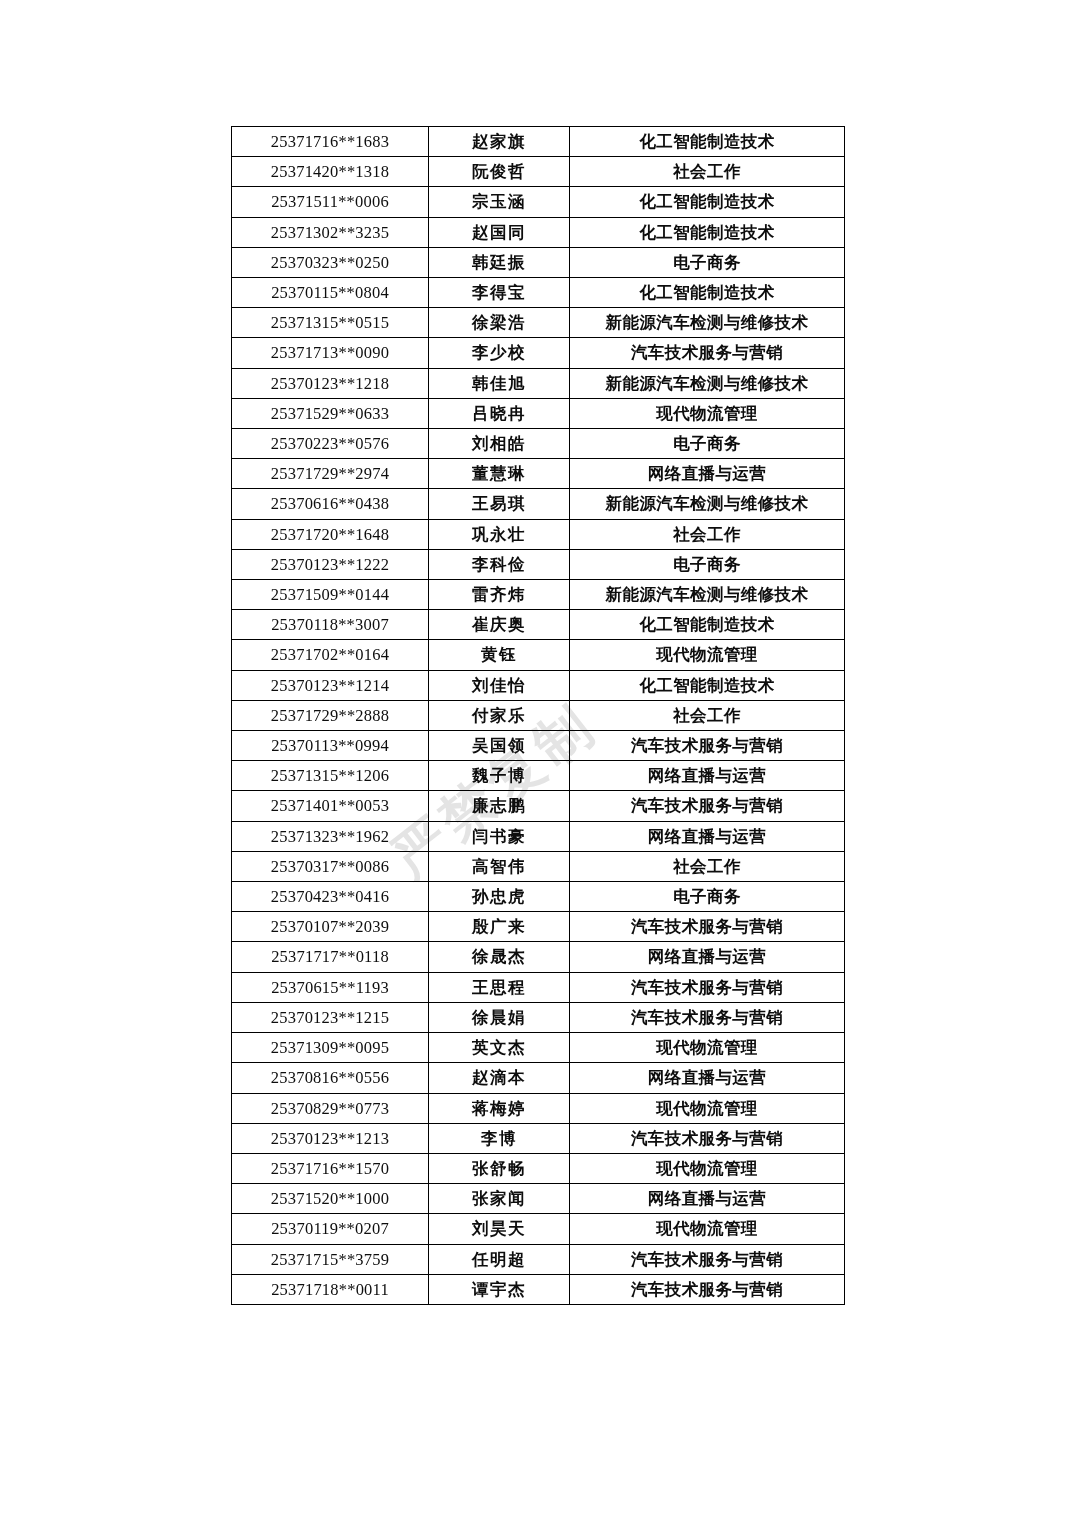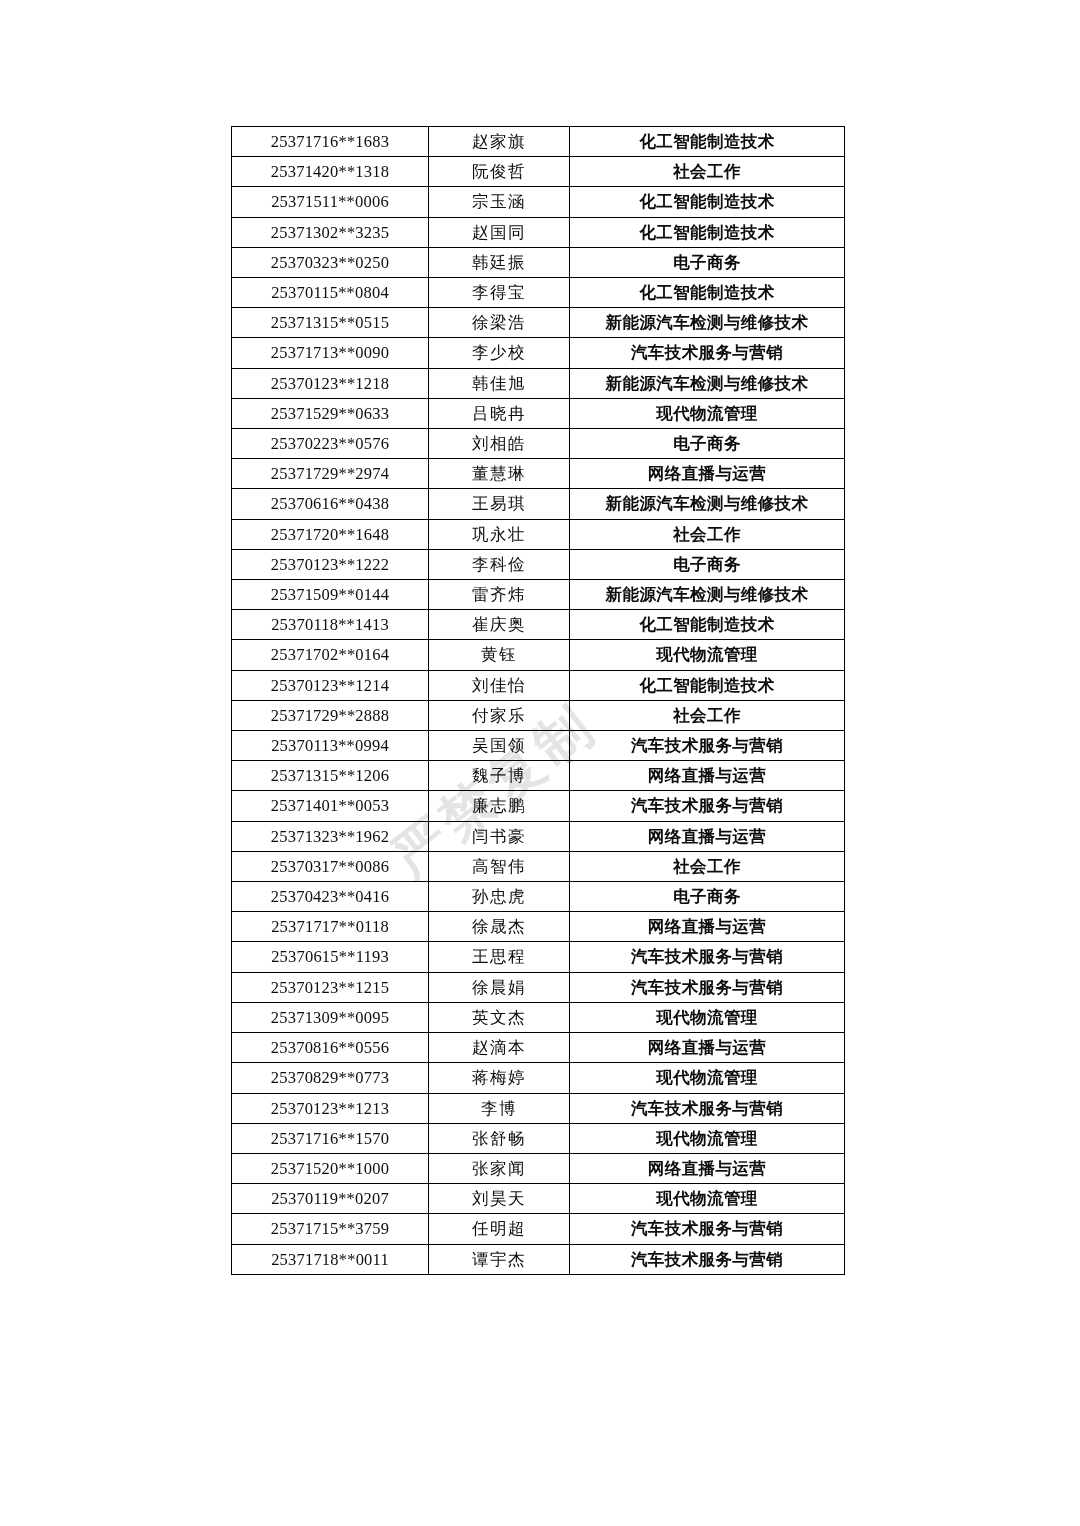--- a/index.html
+++ b/index.html
@@ -48,21 +48,21 @@
   }
   td.col-id {
     width: 196px;
     font-family: "Liberation Serif", "DejaVu Serif", serif;
     letter-spacing: 0.2px;
   }
   td.col-name {
     width: 140px;
     font-family: "DejaVu Sans", "Liberation Sans", sans-serif;
     font-size: 16px;
-    font-weight: 400;
+    font-weight: 700;
     letter-spacing: 1.5px;
   }
   td.col-major {
     width: 274px;
     font-family: "DejaVu Sans", "Liberation Sans", sans-serif;
     font-size: 15.5px;
     font-weight: 600;
     letter-spacing: 0.4px;
   }
   
@@ -168,21 +168,21 @@
             <td class="col-id">25370123**1222</td>
             <td class="col-name">李科俭</td>
             <td class="col-major">电子商务</td>
           </tr>
           <tr>
             <td class="col-id">25371509**0144</td>
             <td class="col-name">雷齐炜</td>
             <td class="col-major">新能源汽车检测与维修技术</td>
           </tr>
           <tr>
-            <td class="col-id">25370118**1413</td>
+            <td class="col-id">25370118**3007</td>
             <td class="col-name">崔庆奥</td>
             <td class="col-major">化工智能制造技术</td>
           </tr>
           <tr>
             <td class="col-id">25371702**0164</td>
             <td class="col-name">黄钰</td>
             <td class="col-major">现代物流管理</td>
           </tr>
           <tr>
             <td class="col-id">25370123**1214</td>
@@ -216,20 +216,25 @@
           </tr>
           <tr>
             <td class="col-id">25370317**0086</td>
             <td class="col-name">高智伟</td>
             <td class="col-major">社会工作</td>
           </tr>
           <tr>
             <td class="col-id">25370423**0416</td>
             <td class="col-name">孙忠虎</td>
             <td class="col-major">电子商务</td>
+          </tr>
+          <tr>
+            <td class="col-id">25370107**2039</td>
+            <td class="col-name">殷广来</td>
+            <td class="col-major">汽车技术服务与营销</td>
           </tr>
           <tr>
             <td class="col-id">25371717**0118</td>
             <td class="col-name">徐晟杰</td>
             <td class="col-major">网络直播与运营</td>
           </tr>
           <tr>
             <td class="col-id">25370615**1193</td>
             <td class="col-name">王思程</td>
             <td class="col-major">汽车技术服务与营销</td>

